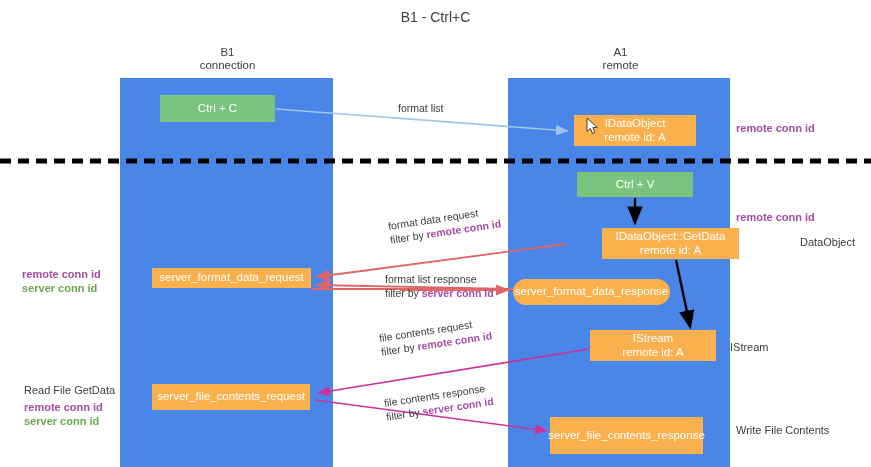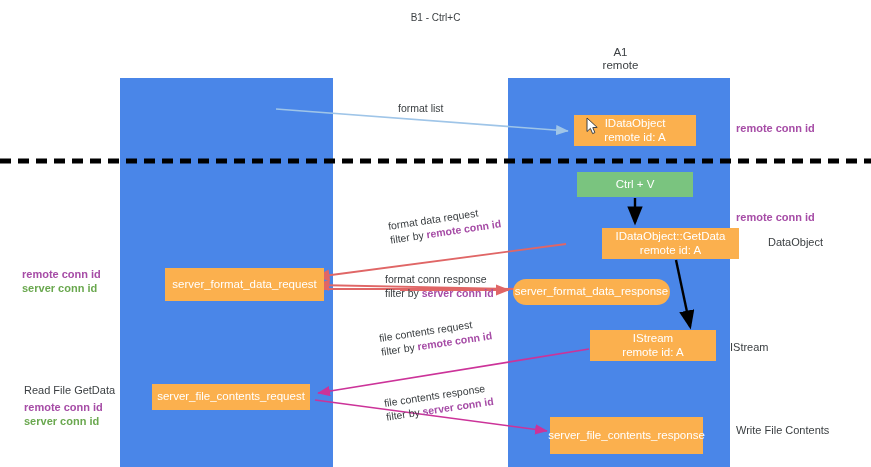--- a/index.html
+++ b/index.html
@@ -17,49 +17,49 @@
 
   
   .lane-head{position:absolute;text-align:center;font-size:11.5px;line-height:13px;color:#3c4043;}
   #head-b1{left:130px;top:46px;width:195px;}
   #head-a1{left:518px;top:46px;width:205px;}
   .lane-head .l1{display:block;}
   .lane-head .l2{display:block;}
 
   
   #title{position:absolute;left:0;top:8px;width:871px;text-align:center;
-         font-size:10px;line-height:19px;color:#3c4043;}
+         font-size:14px;line-height:19px;color:#3c4043;}
   #title span{display:block;}
 
   
   .box{position:absolute;display:flex;flex-direction:column;align-items:center;
        justify-content:center;text-align:center;color:#ffffff;font-size:11.5px;
        line-height:13.5px;box-sizing:border-box;padding:2px 4px;}
   .box.green{background:#7ac47f;}
   .box.orange{background:#fbb04e;}
   .box .ln{display:block;white-space:nowrap;}
 
   #box-ctrlc{left:160px;top:95px;width:115px;height:27px;}
   #box-idataobject{left:574px;top:115px;width:122px;height:31px;}
   #box-ctrlv{left:577px;top:172px;width:116px;height:25px;}
   #box-getdata{left:567px;top:228px;width:137px;height:31px;margin-left:35px;}
-  #box-sfdreq{left:152px;top:268px;width:159px;height:33px;margin-left:13px;}
+  #box-sfdreq{left:152px;top:268px;width:159px;height:20px;}
   #box-sfdres{left:513px;top:279px;width:157px;height:26px;border-radius:13px;}
   #box-istream{left:590px;top:330px;width:126px;height:31px;}
   #box-sfcreq{left:152px;top:384px;width:158px;height:26px;}
   #box-sfcres{left:550px;top:417px;width:153px;height:37px;}
 
   
   .side{position:absolute;font-size:11px;line-height:13.5px;white-space:nowrap;}
   .purple{color:#a64ca6;font-weight:bold;}
   .green-t{color:#6aa84f;font-weight:bold;}
   .plain{color:#3c4043;font-weight:normal;}
   #ann-rc-1{left:736px;top:122px;}
   #ann-rc-2{left:736px;top:211px;}
-  #ann-dataobject{left:730px;top:236px;padding-left:38px;}
+  #ann-dataobject{left:762px;top:236px;padding-left:38px;}
   #ann-istream{left:730px;top:341px;}
   #ann-writefile{left:736px;top:424px;}
   #ann-left-1{left:22px;top:268px;}
   #ann-readfile{left:24px;top:384px;}
   #ann-left-2{left:24px;top:401px;}
 
   
   .elabel{position:absolute;font-size:10.5px;line-height:14px;white-space:nowrap;color:#3c4043;}
   .elabel b{font-weight:bold;}
 
@@ -76,20 +76,24 @@
 </style>
 </head>
 <body>
 
 <div id="stage">
 
   <div id="title">
     <span>B1 - Ctrl+C</span>
   </div>
 
+  <div id="head-b1" class="lane-head">
+    <span class="l1">B1</span>
+    <span class="l2">connection</span>
+  </div>
   <div id="head-a1" class="lane-head">
     <span class="l1">A1</span>
     <span class="l2">remote</span>
   </div>
 
   <div id="lane-b1" class="lane"></div>
   <div id="lane-a1" class="lane"></div>
 
   <svg id="wires" viewBox="0 0 871 467">
     <defs>
@@ -119,20 +123,23 @@
     <line x1="520" y1="289" x2="316" y2="285" stroke="#e06666" stroke-width="1.8" marker-end="url(#ar-red)"></line>
     <line x1="400" y1="290" x2="509" y2="290" stroke="#e06666" stroke-width="1.8" marker-end="url(#ar-red)"></line>
 
     <line x1="676" y1="260" x2="690" y2="326" stroke="#000000" stroke-width="2.4" marker-end="url(#ar-blk)"></line>
 
     <line x1="589" y1="349" x2="318" y2="393" stroke="#cc3399" stroke-width="1.6" marker-end="url(#ar-mag)"></line>
 
     <line x1="315" y1="400" x2="547" y2="431" stroke="#cc3399" stroke-width="1.6" marker-end="url(#ar-mag)"></line>
   </svg>
 
+  <div id="box-ctrlc" class="box green">
+    <span class="ln">Ctrl + C</span>
+  </div>
 
   <div id="box-idataobject" class="box orange">
     <span class="ln">IDataObject</span>
     <span class="ln">remote id: A</span>
   </div>
 
   <svg id="cursor" viewBox="0 0 13 18">
     <path d="M1,1 L1,14.5 L4.4,11.4 L6.6,16.6 L8.9,15.6 L6.8,10.6 L11.2,10.4 z" fill="#ffffff" stroke="#3c4043" stroke-width="1"></path>
   </svg>
 
@@ -169,21 +176,21 @@
   <div id="lbl-formatlist" class="elabel">
     <div>format list</div>
   </div>
 
   <div id="lbl-fdreq" class="elabel">
     <div>format data request</div>
     <div><span>filter by </span><b class="purple">remote conn id</b></div>
   </div>
 
   <div id="lbl-fdres" class="elabel">
-    <div>format conn response</div>
+    <div>format list response</div>
     <div><span>filter by </span><b class="purple">server conn id</b></div>
   </div>
 
   <div id="lbl-fcreq" class="elabel">
     <div>file contents request</div>
     <div><span>filter by </span><b class="purple">remote conn id</b></div>
   </div>
 
   <div id="lbl-fcres" class="elabel">
     <div>file contents response</div>

